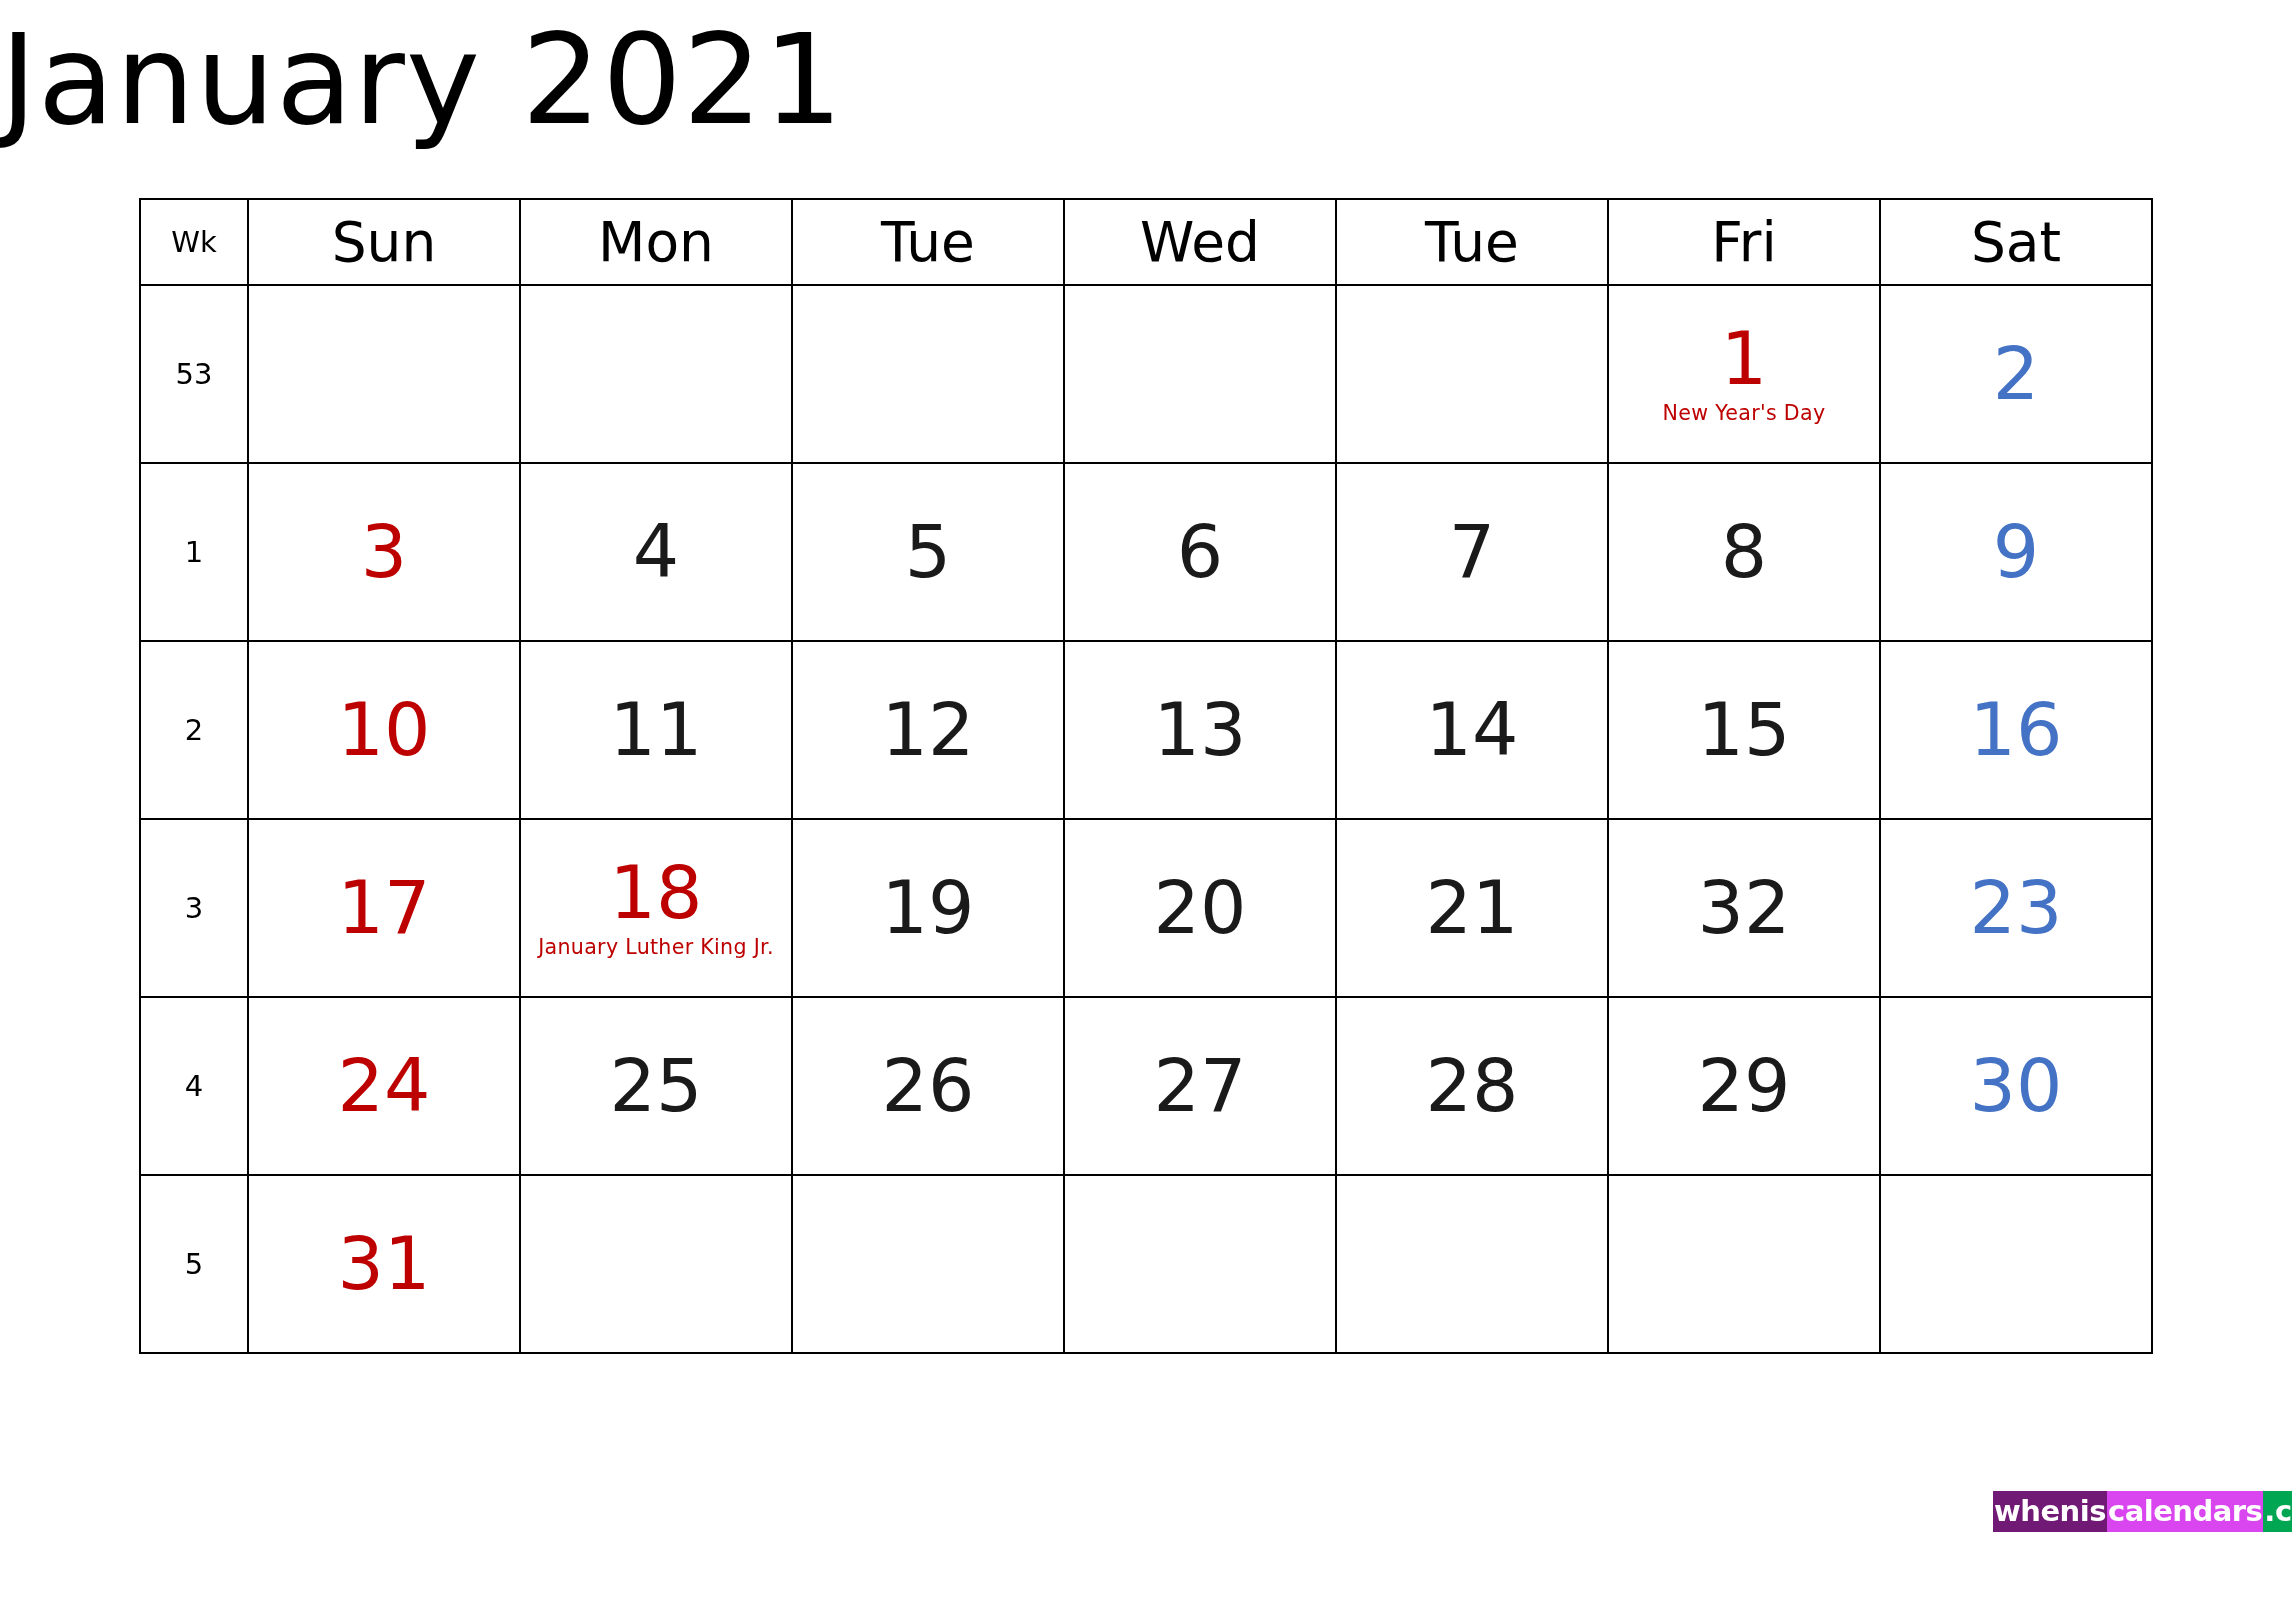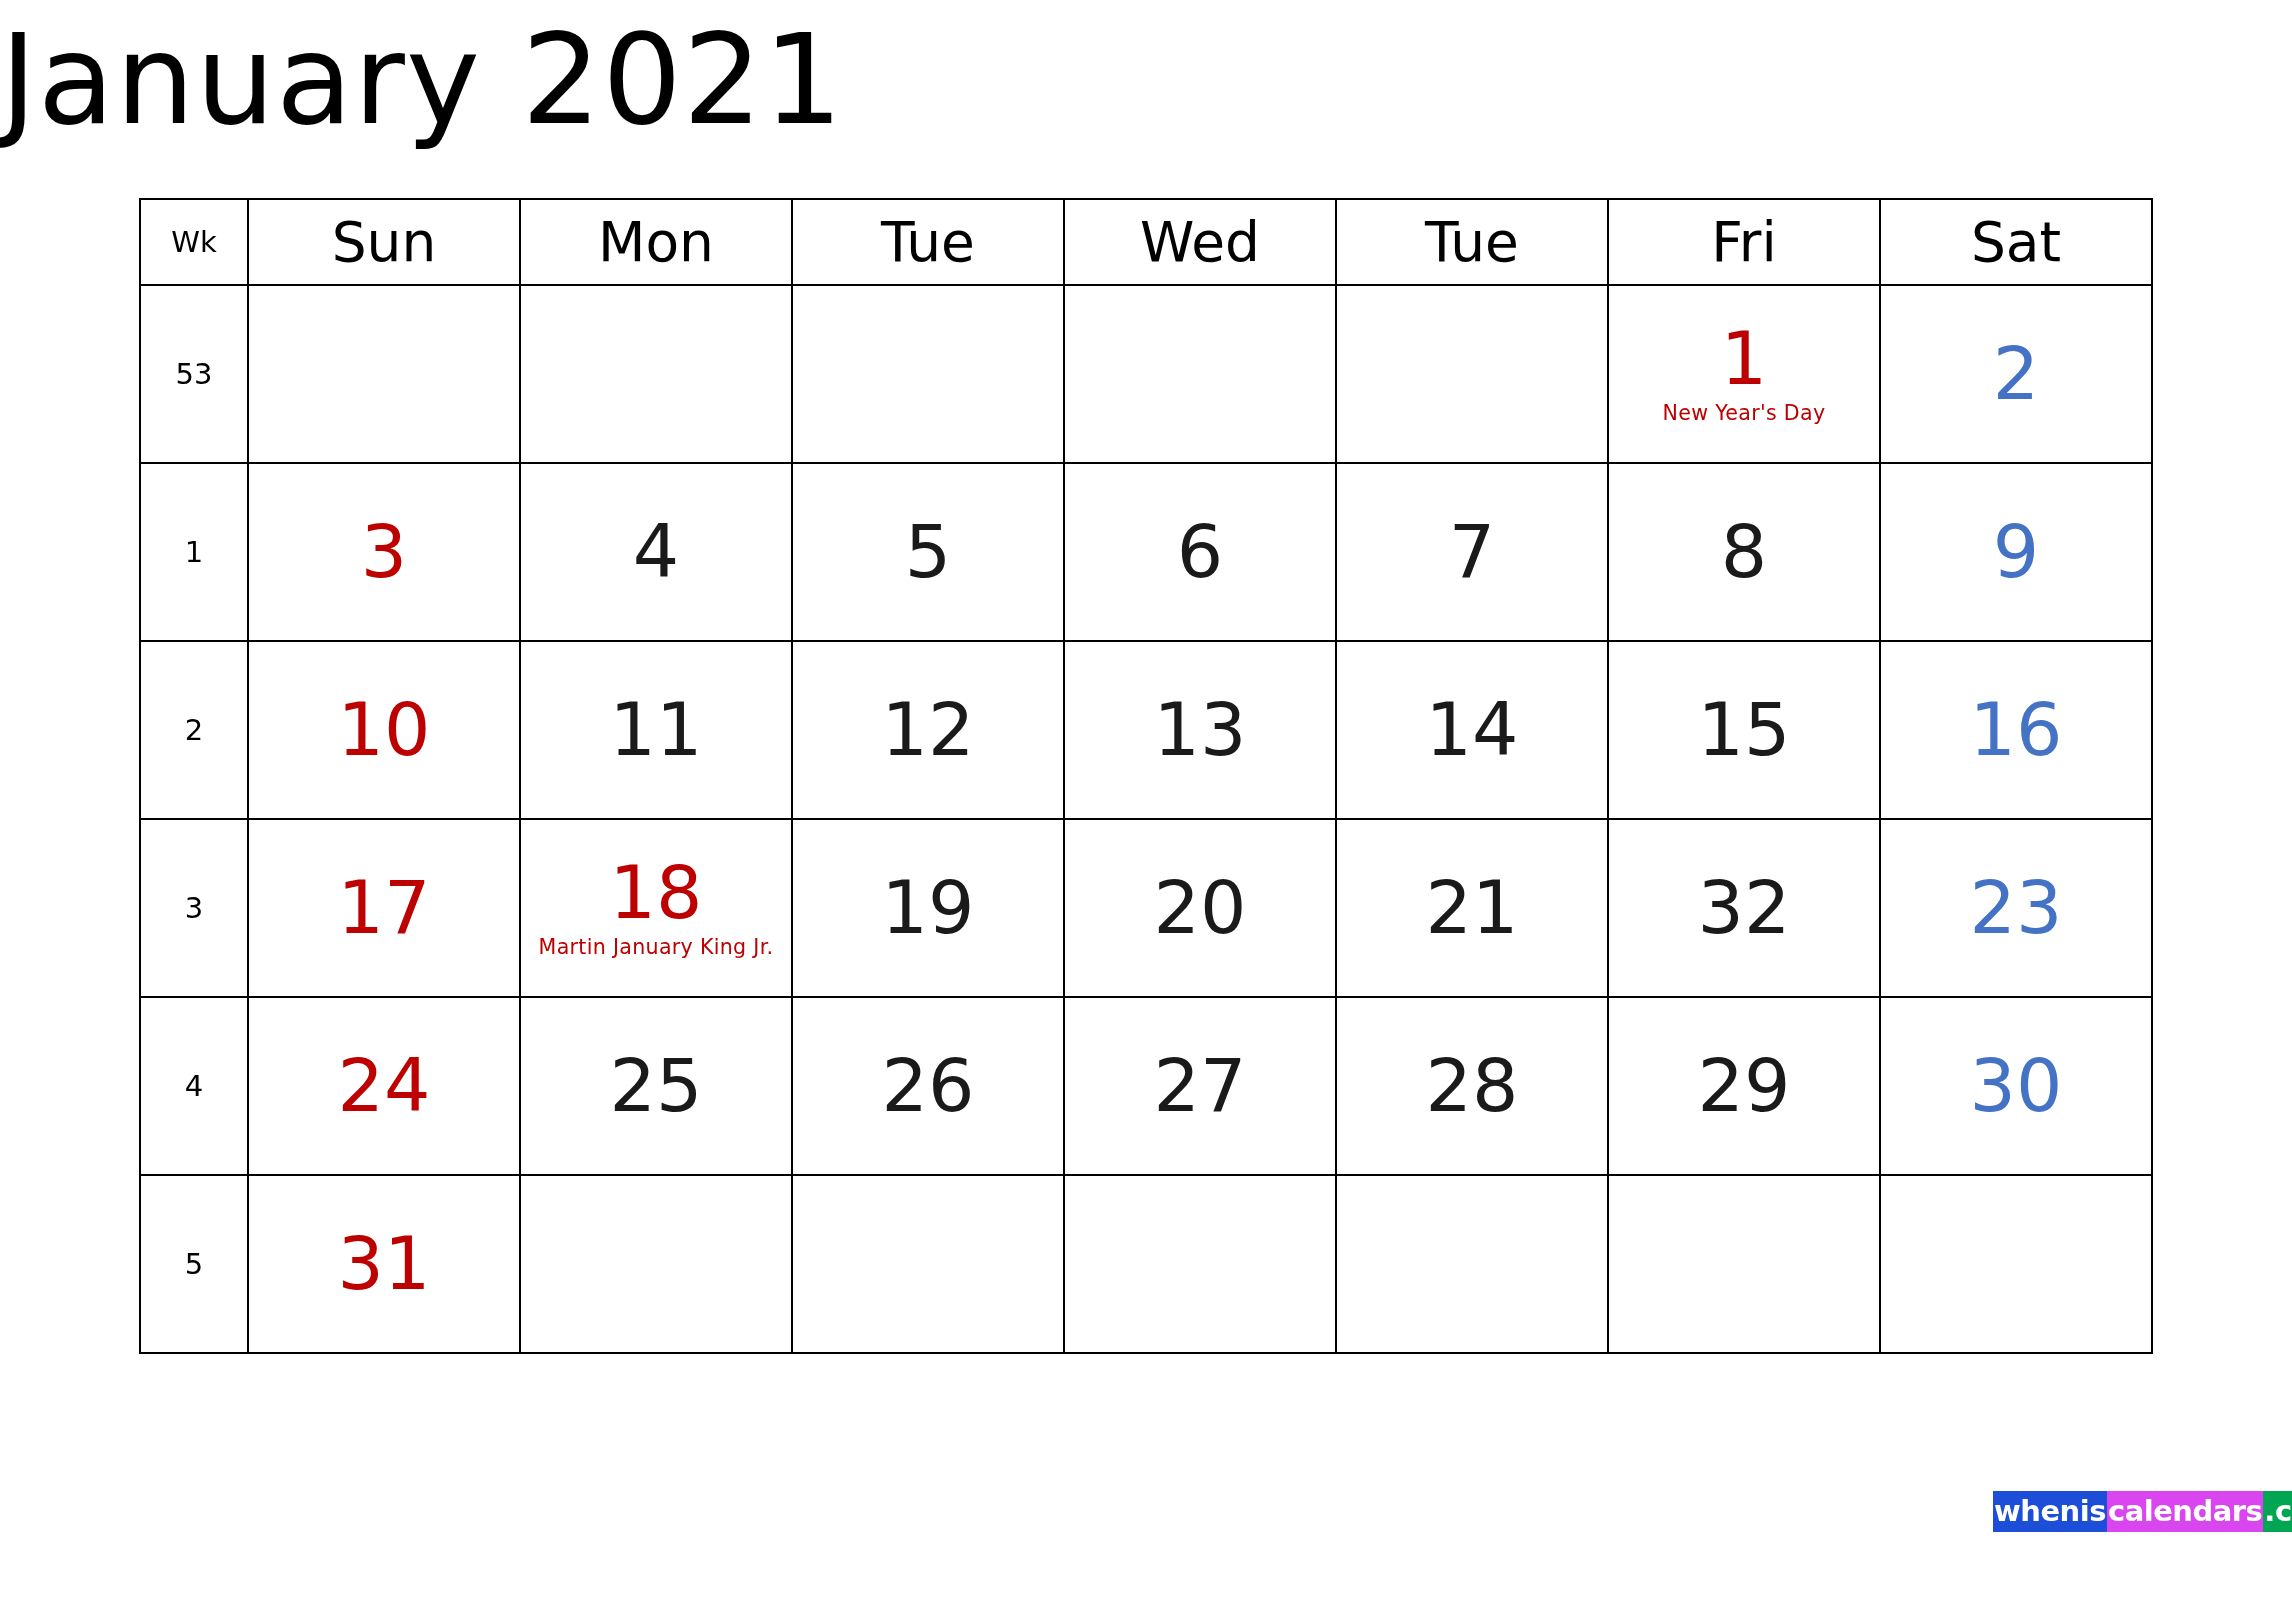--- a/index.html
+++ b/index.html
@@ -127,21 +127,21 @@
     display: flex;
     align-items: center;
     font-family: "DejaVu Sans", sans-serif;
     font-size: 29px;
     font-weight: 700;
     color: #ffffff;
     line-height: 29px;
     padding: 0 1px;
     letter-spacing: -0.5px;
   }
-  .logo-seg.blue  { background: #1d4ed8; }
+  .logo-seg.blue  { background: #701a75; }
   .logo-seg.red   { background: #d946ef; }
   .logo-seg.green { background: #00a651; }
 </style>
 </head>
 <body>
 
 <div class="cal-title">January 2021</div>
 
 <div class="cal-wrap">
   <table class="cal">
@@ -290,21 +290,21 @@
       <tr class="week-row">
         <td class="wk-cell">3</td>
         <td class="day-cell">
           <div class="day-inner">
             <span class="day-num sun">17</span>
           </div>
         </td>
         <td class="day-cell">
           <div class="day-inner">
             <span class="day-num holiday has-event">18</span>
-            <span class="event-label">Martin January King Jr.</span>
+            <span class="event-label">January Luther King Jr.</span>
           </div>
         </td>
         <td class="day-cell">
           <div class="day-inner">
             <span class="day-num">19</span>
           </div>
         </td>
         <td class="day-cell">
           <div class="day-inner">
             <span class="day-num">20</span>

